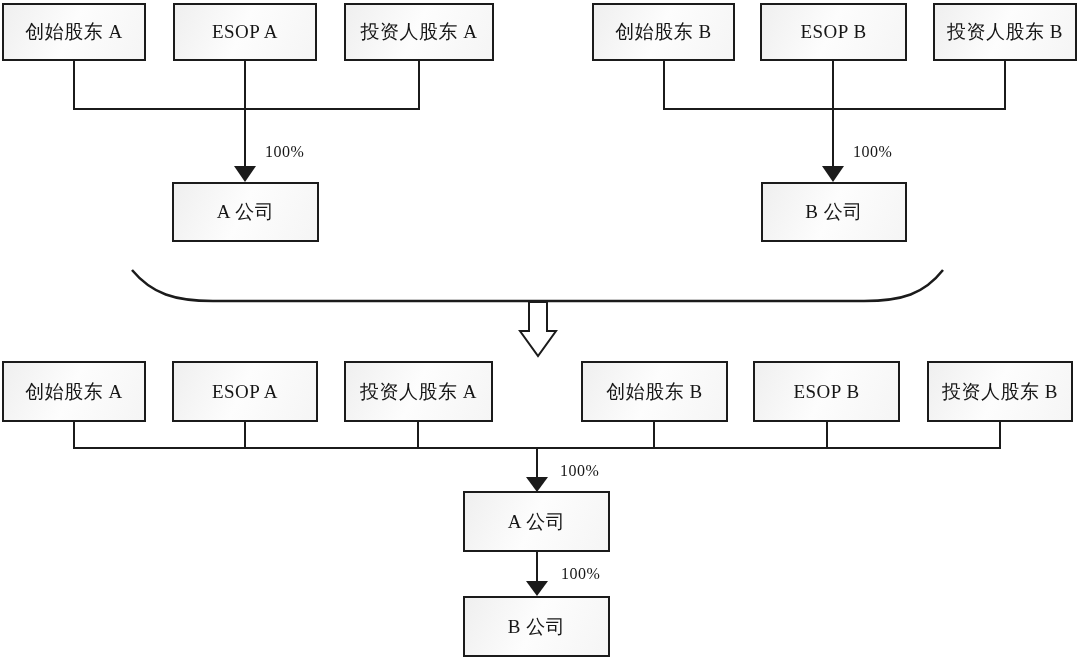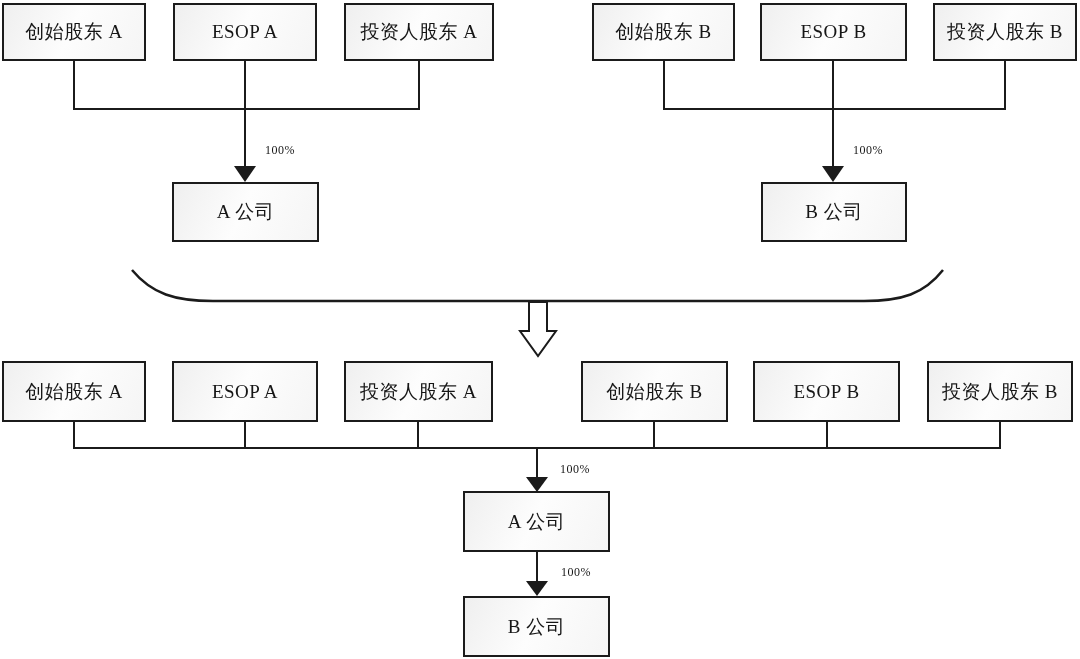--- a/index.html
+++ b/index.html
@@ -19,21 +19,21 @@
     background: linear-gradient(115deg, #efefef 0%, #fdfdfd 48%, #f5f5f5 100%);
     display: flex;
     align-items: center;
     justify-content: center;
     font-size: 19px;
     letter-spacing: 0.5px;
     white-space: nowrap;
   }
   .pct {
     position: absolute;
-    font-size: 12px;
+    font-size: 16px;
     letter-spacing: 0.5px;
   }
   svg.wires {
     position: absolute;
     left: 0; top: 0;
     width: 1080px; height: 659px;
   }
   svg.wires line, svg.wires path { stroke: #1b1b1b; fill: none; }
   svg.wires polygon { fill: #1b1b1b; stroke: none; }
 </style>

